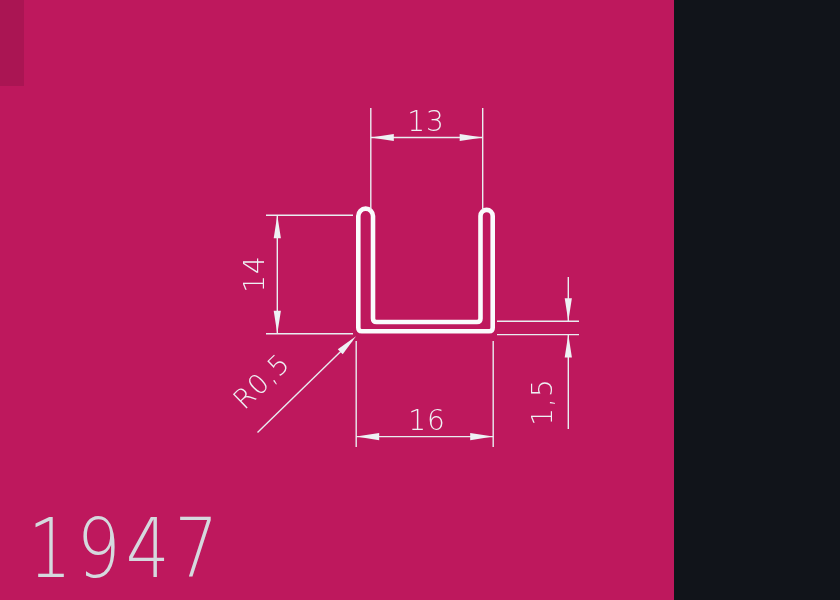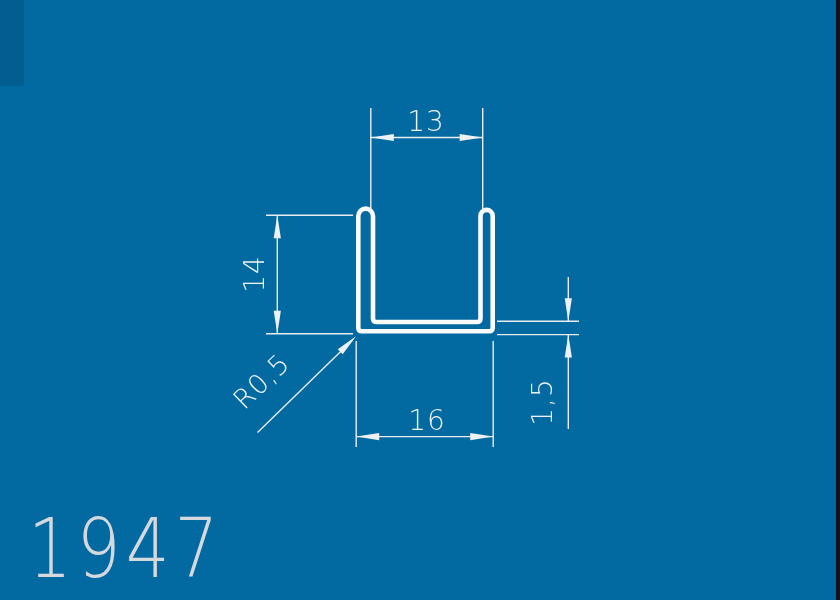--- a/index.html
+++ b/index.html
@@ -1,19 +1,19 @@
 <!DOCTYPE html>
 <html><head>
 <meta charset="utf-8">
 <style>
   html,body{margin:0;padding:0;background:#11141a;}
   .canvas{
     position:relative;
-    width:836px;height:600px;
-    background:#0369a1;
+    width:674px;height:600px;
+    background:#be185d;
     overflow:hidden;
     font-family:"DejaVu Sans", sans-serif;
   }
   .corner-shade{
     position:absolute;left:0;top:0;width:24px;height:86px;
     background:rgba(0,0,0,0.10);
   }
   svg.draw{position:absolute;left:0;top:0;}
   
   .profile{

